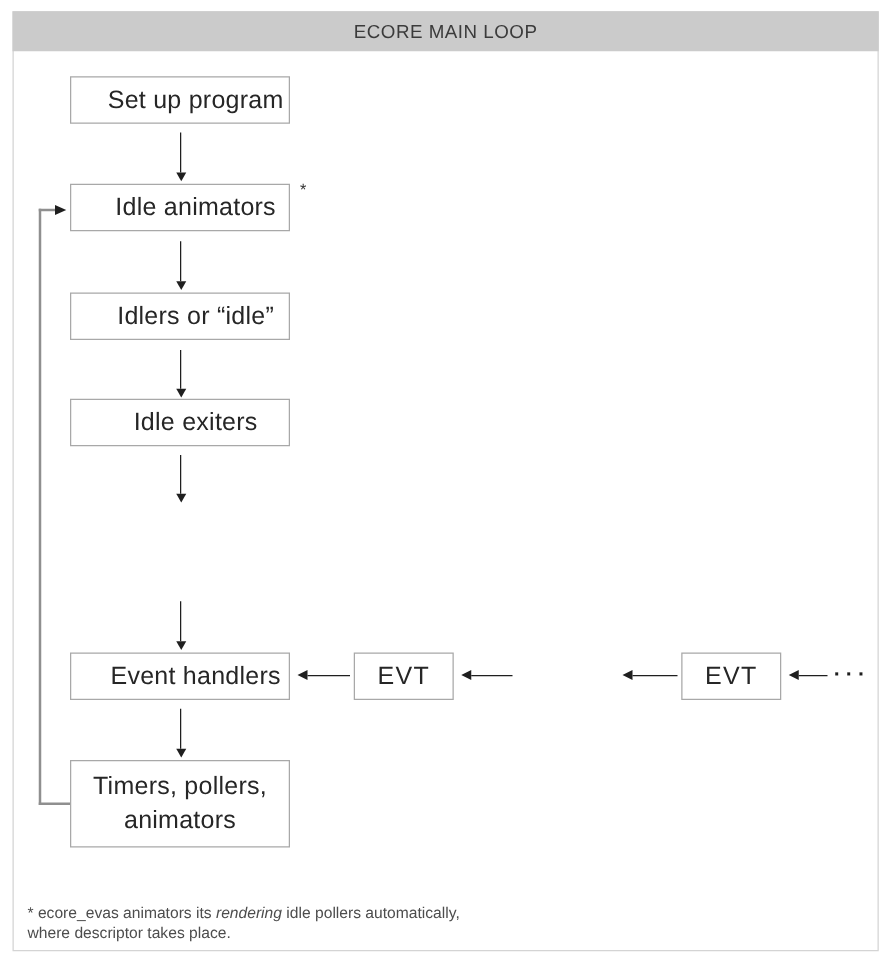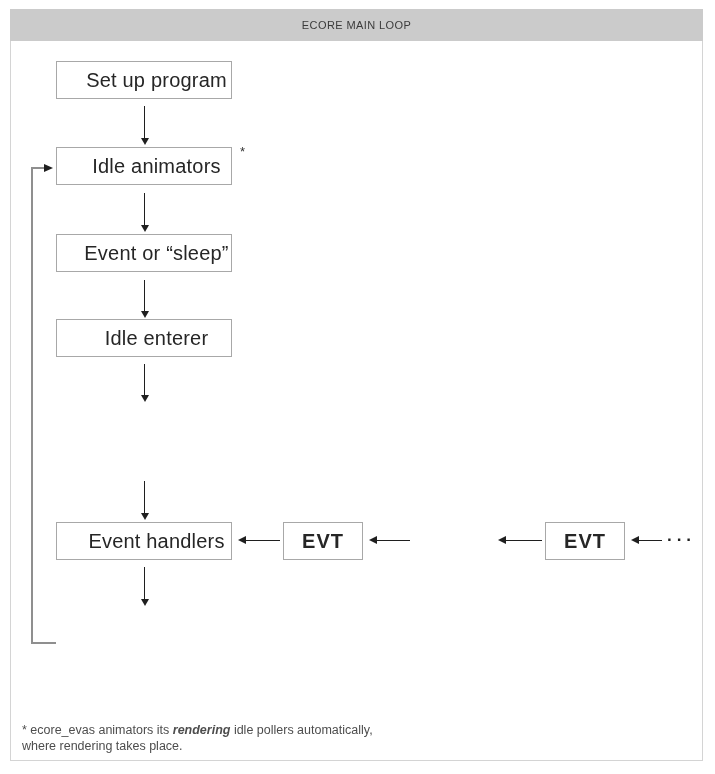--- a/index.html
+++ b/index.html
@@ -11,36 +11,36 @@
 
   .frame {
     position:absolute; left:10px; top:9px; width:693px; height:752px;
     border:1px solid #d4d4d4; background:#ffffff;
   }
   .titlebar {
     position:absolute; left:10px; top:9px; width:693px; height:32px;
     background:#cbcbcb; display:flex; align-items:center; justify-content:center;
   }
   .titlebar span {
-    font-size:11px; color:#3b3b3b; letter-spacing:0.4px;
+    font-size:15px; color:#3b3b3b; letter-spacing:0.4px;
   }
 
   .fbox {
     position:absolute; left:56px; width:176px; background:#ffffff;
     border:1px solid #a8a8a8; color:#262626; font-size:20px;
     display:flex; align-items:center; justify-content:center;
     text-align:center; line-height:1.33; letter-spacing:0.2px;padding-left:25px;
   }
   .h1line { height:38px; }
   .h2line { height:70px; padding:0 10px; }
 
   .cbox {
     position:absolute; top:522px; width:80px; height:38px; background:#ffffff;
     border:1px solid #a8a8a8; color:#262626; font-size:20px; letter-spacing:1px;
-    display:flex; align-items:center; justify-content:center;font-weight:bold;
+    display:flex; align-items:center; justify-content:center;
   }
 
   
   .varrow { position:absolute; left:144px; width:1px; background:#1f1f1f; }
   .varrow::after {
     content:""; position:absolute; top:100%; left:-3.5px; width:0; height:0;
     border-left:4px solid transparent; border-right:4px solid transparent;
     border-top:7px solid #1f1f1f;
   }
 
@@ -63,47 +63,50 @@
 
   .dots {
     position:absolute; left:667px; top:530px; font-size:17px; font-weight:bold;
     letter-spacing:4px; color:#1f1f1f;
   }
 
   .footnote {
     position:absolute; left:22px; top:722px; width:430px;
     font-size:12.5px; line-height:16px; color:#4d4d4d;
   }
-  .footnote .em-bi { font-weight:bold; font-style:italic; }
+  .footnote .em-bi { font-weight:normal; font-style:italic; }
 </style>
 </head>
 <body>
 
 <div id="canvas">
 
   <div class="frame"></div>
 
   <div class="titlebar">
     <span>ECORE MAIN LOOP</span>
   </div>
 
   <div class="fbox h1line" style="top:61px">
     <span>Set up program</span>
   </div>
   <div class="fbox h1line" style="top:147px">
     <span>Idle animators</span>
   </div>
   <div class="fbox h1line" style="top:234px">
-    <span>Event or “sleep”</span>
+    <span>Idlers or “idle”</span>
   </div>
   <div class="fbox h1line" style="top:319px">
-    <span>Idle enterer</span>
+    <span>Idle exiters</span>
   </div>
   <div class="fbox h1line" style="top:522px">
     <span>Event handlers</span>
+  </div>
+  <div class="fbox h2line" style="top:608px">
+    <span>Timers, pollers, animators</span>
   </div>
 
   <div class="marker">*</div>
 
   <div class="varrow" style="top:106px;height:32px"></div>
   <div class="varrow" style="top:193px;height:32px"></div>
   <div class="varrow" style="top:280px;height:31px"></div>
   <div class="varrow" style="top:364px;height:31px"></div>
   <div class="varrow" style="top:481px;height:32px"></div>
   <div class="varrow" style="top:567px;height:32px"></div>
@@ -122,16 +125,16 @@
 
   <div class="harrow" style="left:246px;width:34px"></div>
   <div class="harrow" style="left:377px;width:33px"></div>
   <div class="harrow" style="left:506px;width:36px"></div>
   <div class="harrow" style="left:639px;width:23px"></div>
 
   <div class="dots">···</div>
 
   <div class="footnote">
     <div><span>* ecore_evas animators its </span><span class="em-bi">rendering</span><span> idle pollers automatically,</span></div>
-    <div>where rendering takes place.</div>
+    <div>where descriptor takes place.</div>
   </div>
 
 </div>
 
 </body></html>

